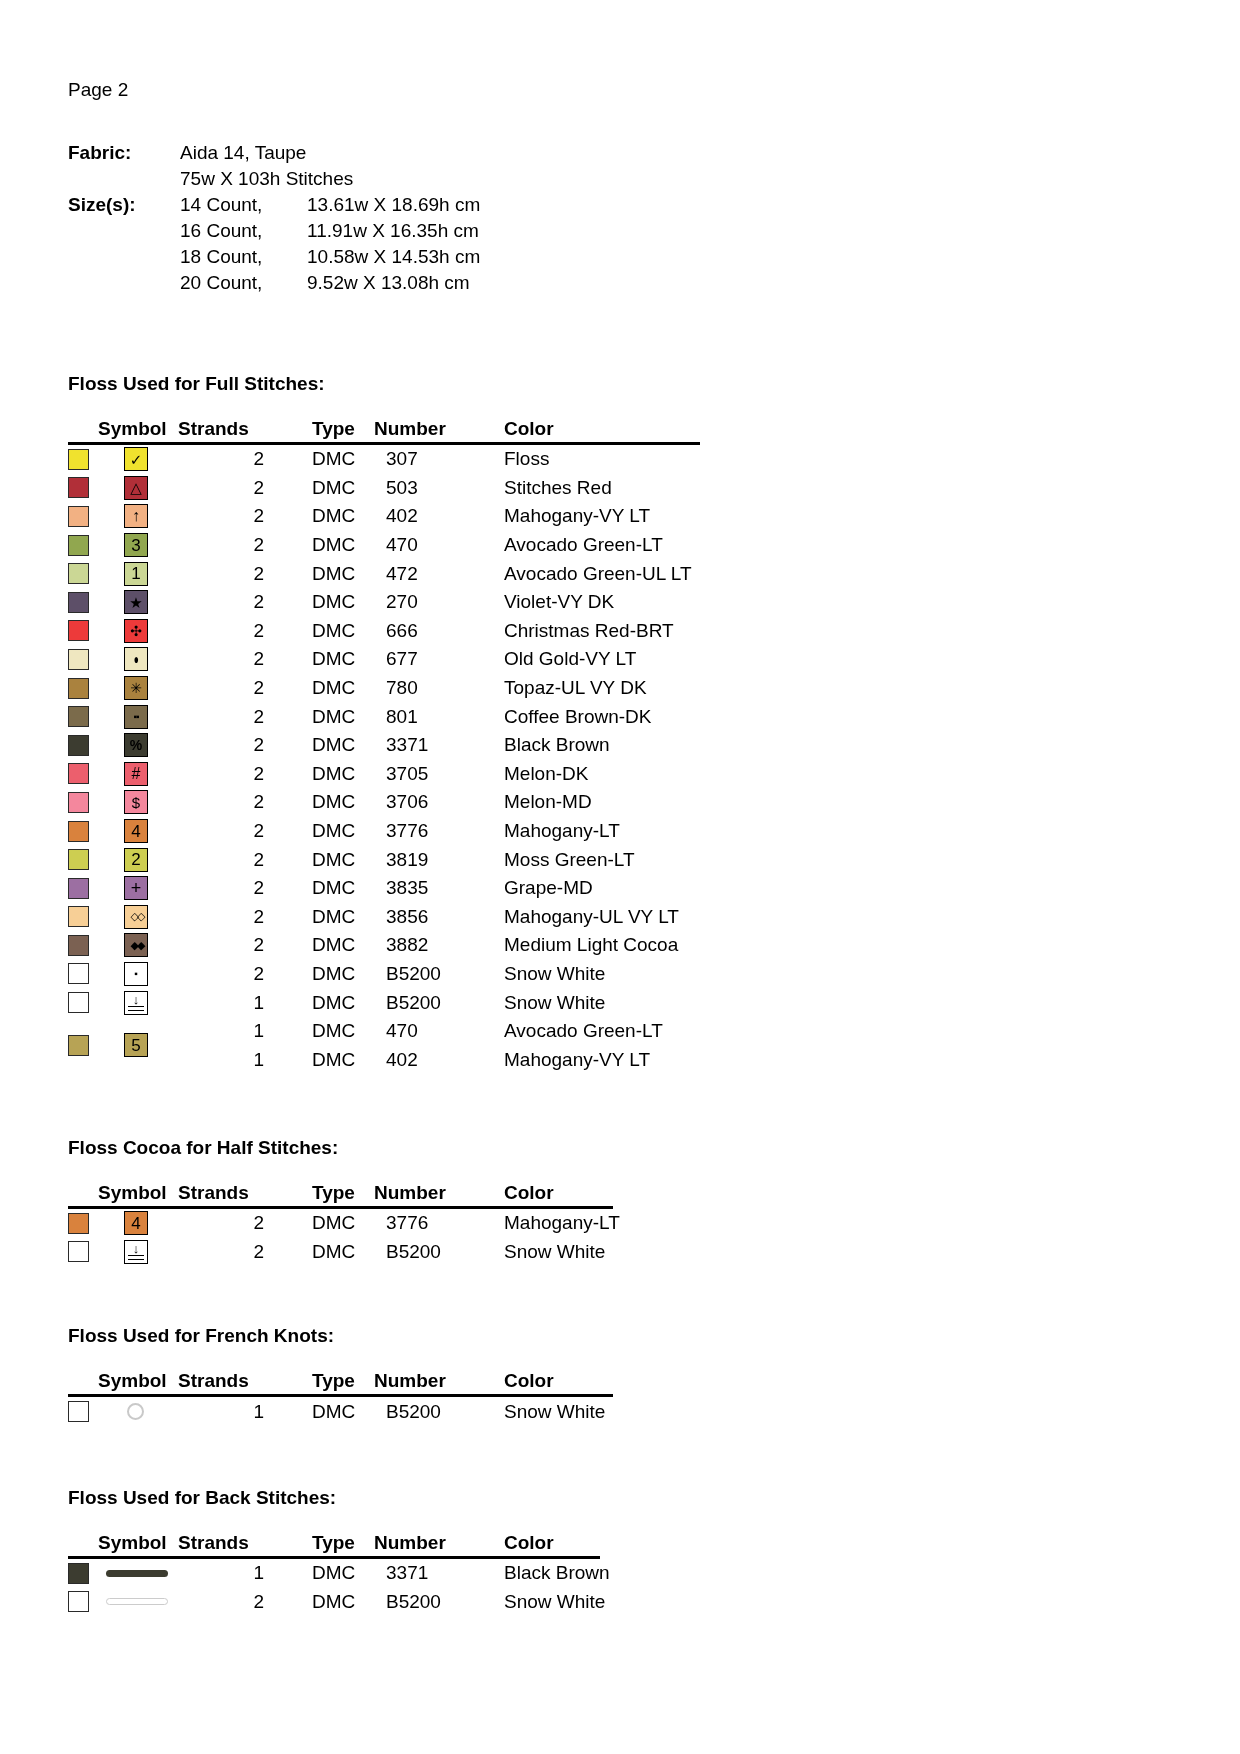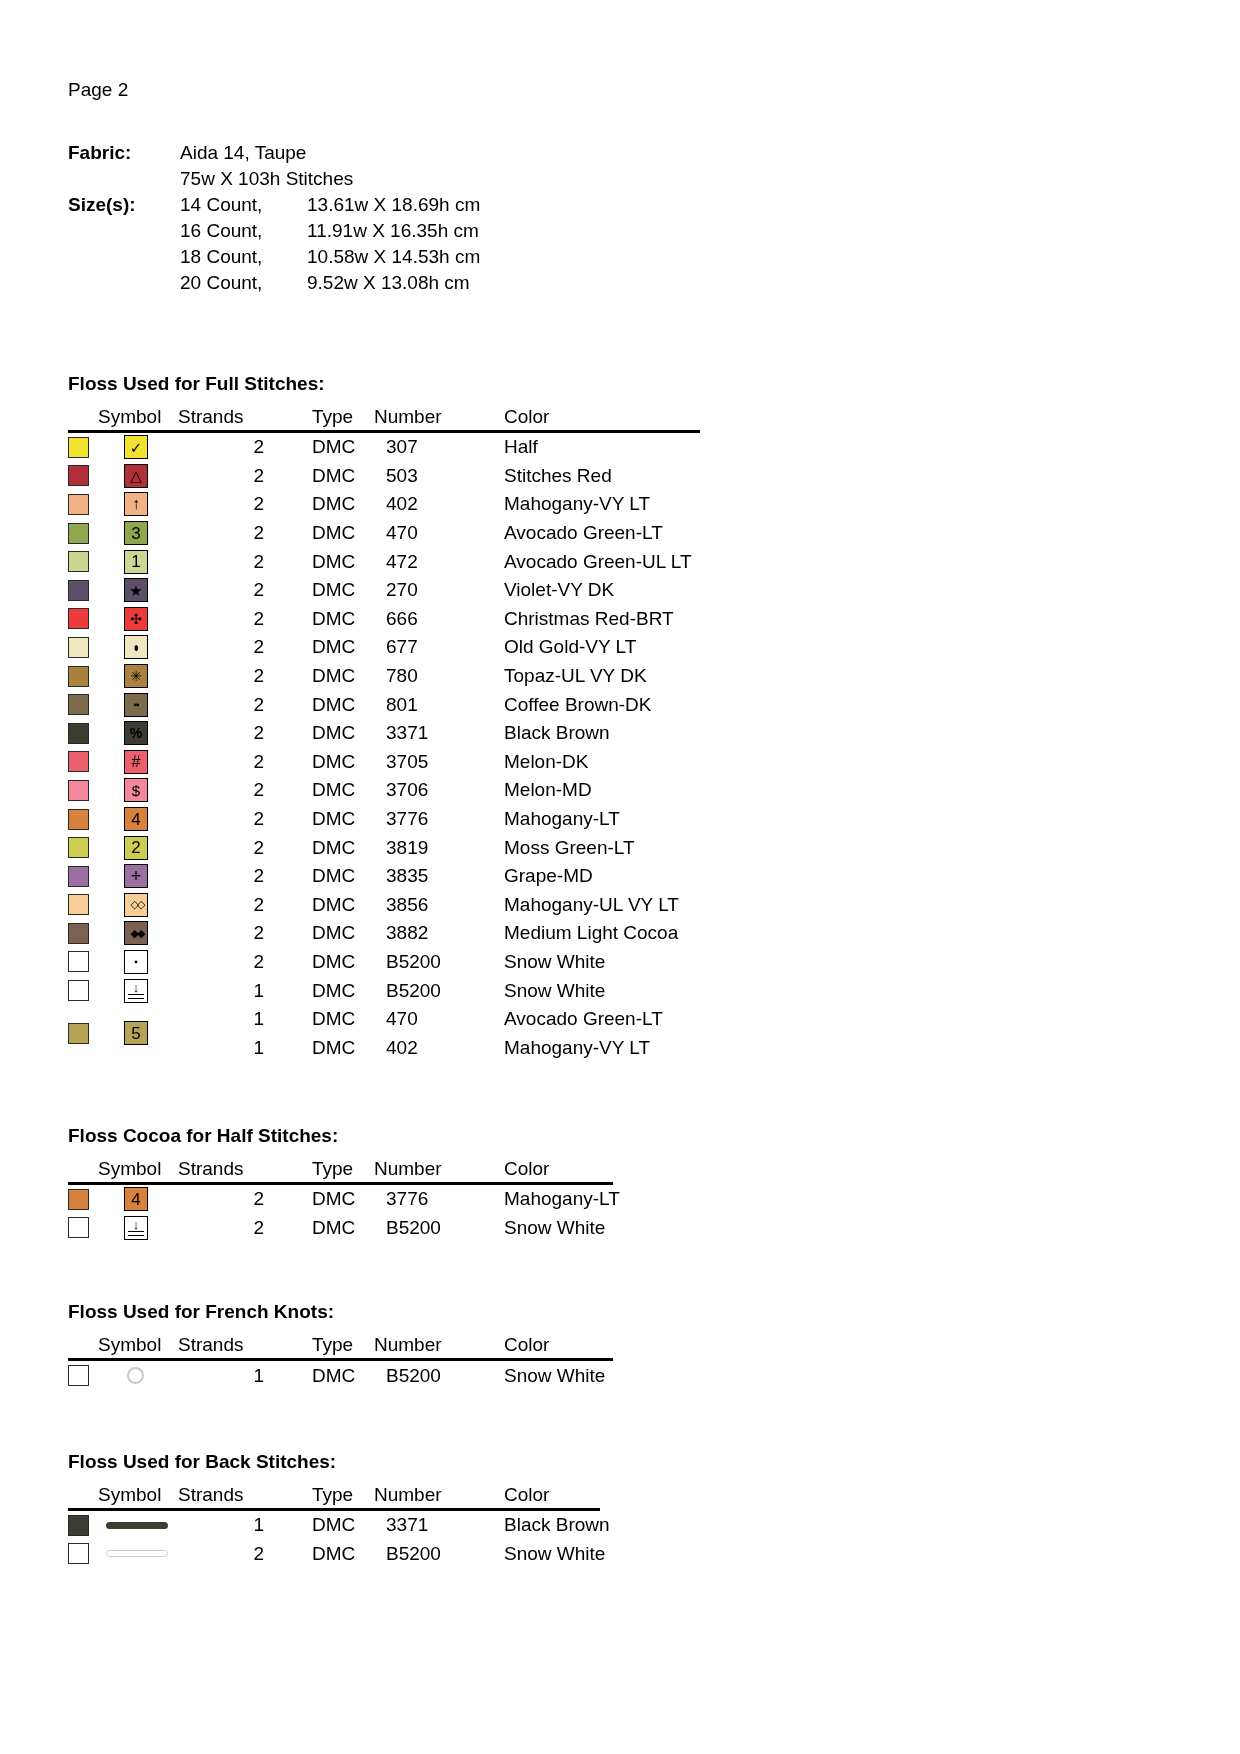--- a/index.html
+++ b/index.html
@@ -9,21 +9,21 @@
     font-family:"Liberation Sans","DejaVu Sans",sans-serif;
     font-size:19px;color:#000;overflow:hidden;
   }
   .page-label{line-height:24px;height:24px;}
   
   .meta{margin-top:38px;}
   .meta-row{display:grid;grid-template-columns:112px 127px 1fr;line-height:26px;height:26px;}
   .meta-label{font-weight:bold;}
   
   .section-title{font-weight:bold;line-height:24px;height:24px;}
-  .col-row{position:relative;height:26px;line-height:26px;font-weight:normal;margin-top:8px;}
+  .col-row{position:relative;height:26px;line-height:26px;font-weight:bold;margin-top:20px;}
   .col-row span{position:absolute;top:0;}
   .h-symbol{left:30px;}
   .h-strands{left:110px;}
   .h-type{left:244px;}
   .h-number{left:306px;}
   .h-color{left:436px;}
   .head-rule{height:3px;background:#000;}
   .rule-full{width:632px;}
   .rule-md{width:545px;}
   .rule-sm{width:532px;}
@@ -112,21 +112,21 @@
   <div class="head-rule rule-full"></div>
   <div>
       <div class="frow">
         <span class="swatch c-swatch" style="background: rgb(240, 226, 46);"></span>
         <span class="symbol-box c-symbol" style="background: rgb(240, 226, 46);">
           <span class="glyph g-check">✓</span>
         </span>
         <span class="c-strands">2</span>
         <span class="c-type">DMC</span>
         <span class="c-number">307</span>
-        <span class="c-color">Half</span>
+        <span class="c-color">Floss</span>
       </div>
       <div class="frow">
         <span class="swatch c-swatch" style="background: rgb(177, 47, 56);"></span>
         <span class="symbol-box c-symbol" style="background: rgb(177, 47, 56);">
           <span class="glyph g-tri">△</span>
         </span>
         <span class="c-strands">2</span>
         <span class="c-type">DMC</span>
         <span class="c-number">503</span>
         <span class="c-color">Stitches Red</span>

